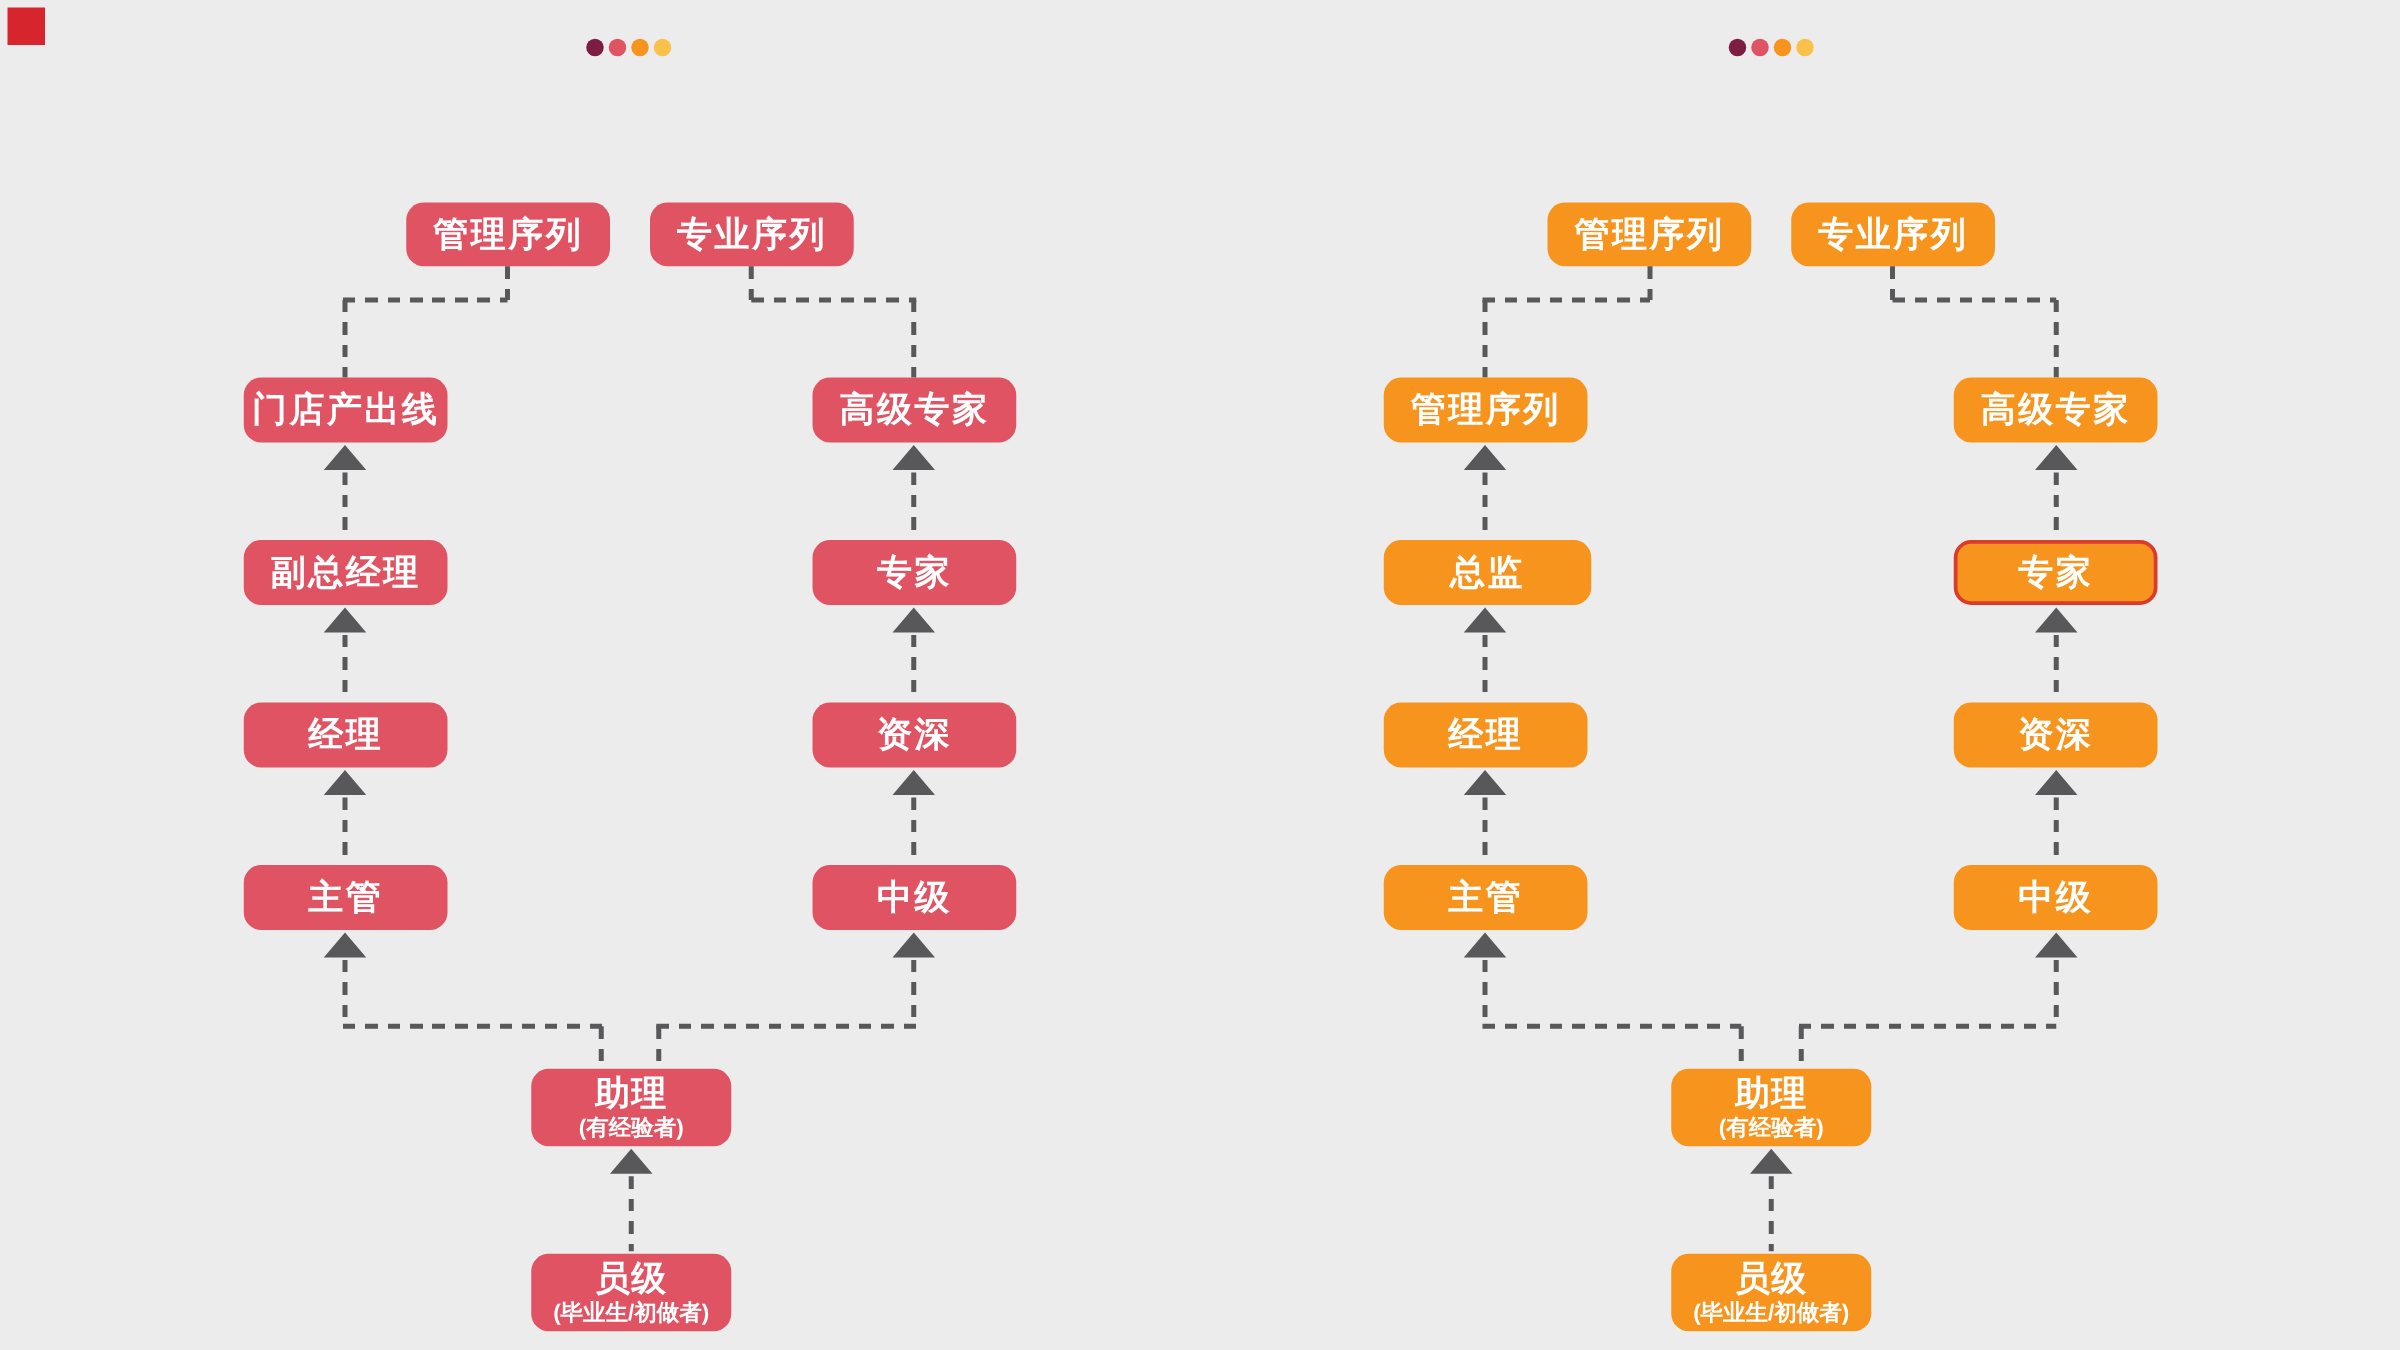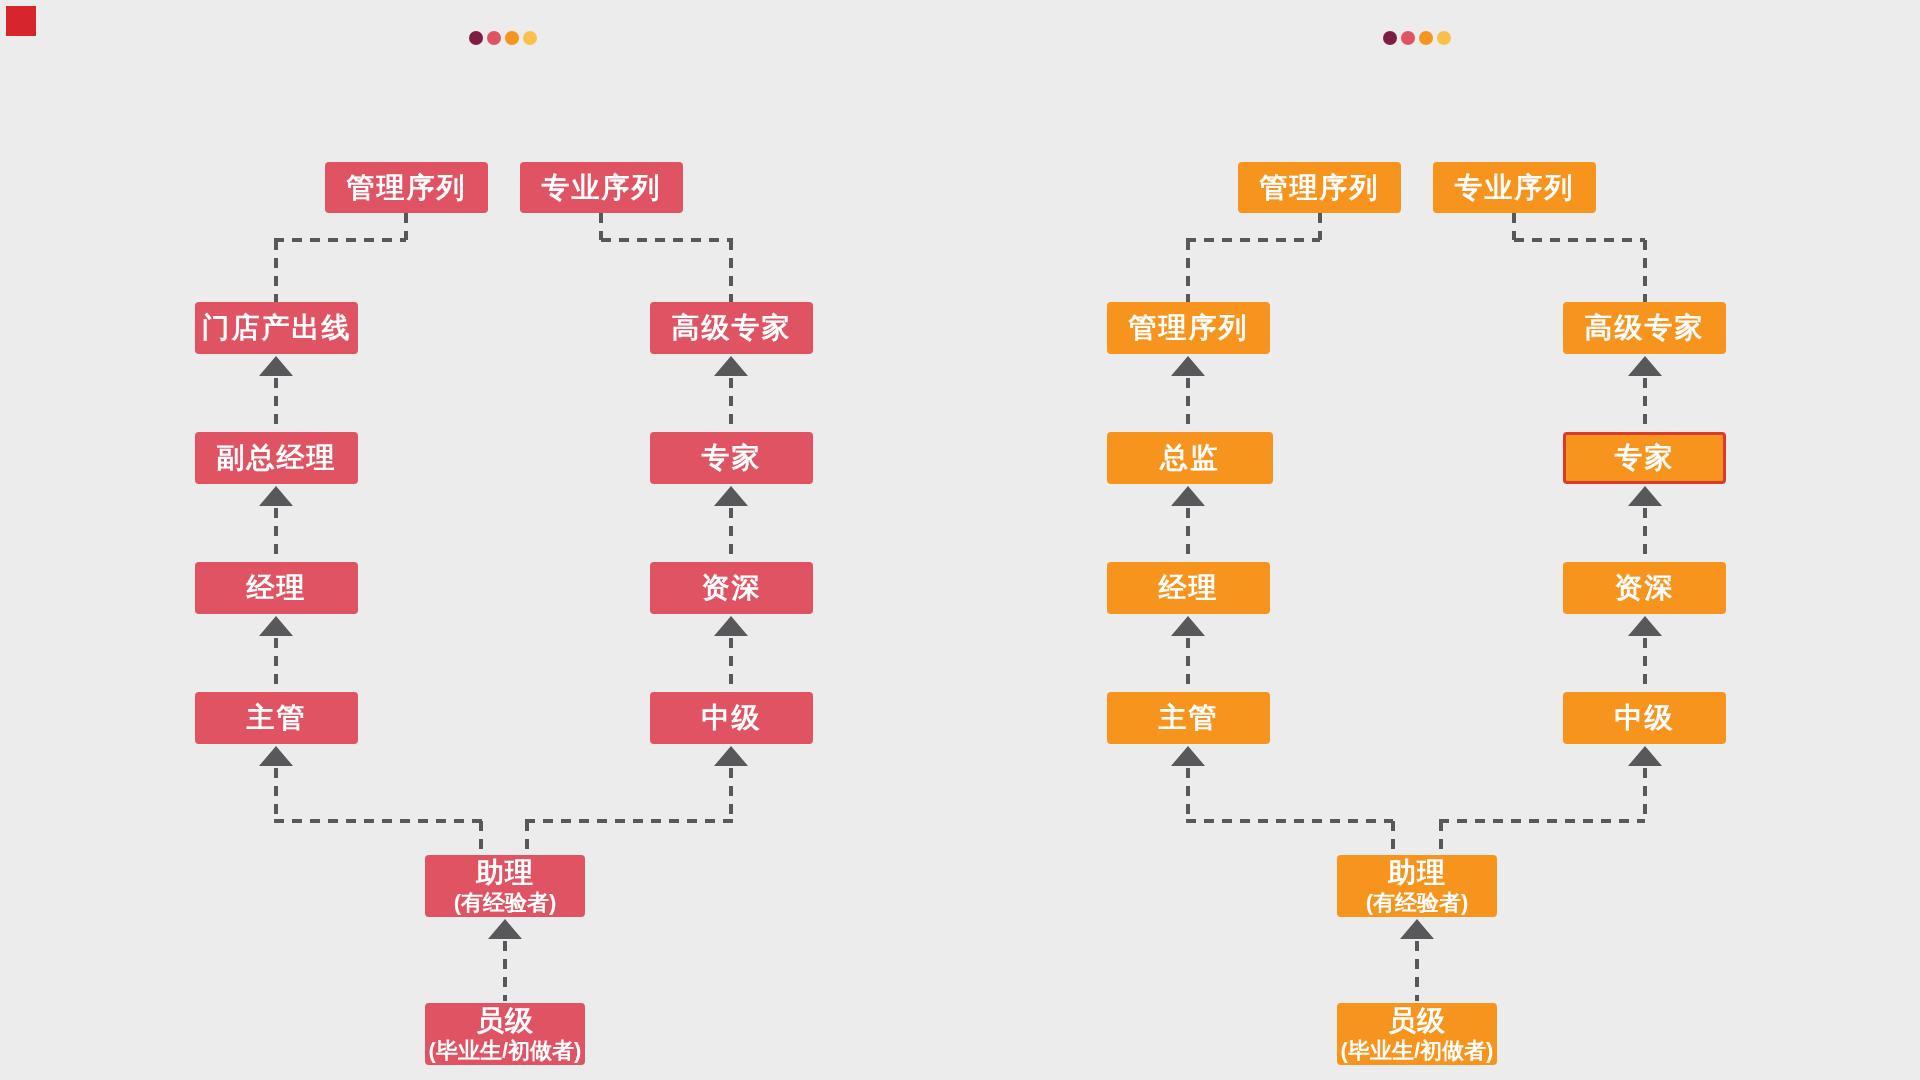--- a/index.html
+++ b/index.html
@@ -4,27 +4,27 @@
 <style>
   html,body{margin:0;padding:0;}
   body{font-family:"Liberation Sans","DejaVu Sans",sans-serif;}
   #canvas{position:relative;width:1920px;height:1080px;background:#ECECEC;overflow:hidden;}
 
   .title{position:absolute;width:820px;text-align:center;font-size:55px;font-weight:bold;
          color:#3B3B3B;letter-spacing:4px;line-height:1.0;}
   .dot{position:absolute;width:14px;height:14px;border-radius:50%;}
   .dot1{background:#7E1D43;} .dot2{background:#E05363;} .dot3{background:#F7941E;} .dot4{background:#F9C14A;}
 
-  .box{position:absolute;box-sizing:border-box;border-radius:4px;display:flex;align-items:center;
+  .box{position:absolute;box-sizing:border-box;border-radius:14px;display:flex;align-items:center;
        justify-content:center;color:#FFFFFF;font-weight:bold;font-size:28px;letter-spacing:2px;}
   .red{background:#E05363;}
   .orange{background:#F7941E;}
   .outlined{border:3px solid #DC3A2C;}
   .box2{flex-direction:column;line-height:1.2;letter-spacing:1px;}
-  .box2 .sub{font-size:22px;letter-spacing:0;}
+  .box2 .sub{font-size:18px;letter-spacing:0;}
 
   .vline{position:absolute;width:4px;
          background-image:repeating-linear-gradient(180deg,#58585A 0 10px,transparent 10px 18px);}
   .hline{position:absolute;height:4px;
          background-image:repeating-linear-gradient(90deg,#58585A 0 10px,transparent 10px 18px);}
   .tri{position:absolute;width:0;height:0;border-left:17px solid transparent;
        border-right:17px solid transparent;border-bottom:20px solid #58585A;}
 
   .corner{position:absolute;left:6px;top:6px;width:30px;height:30px;background:#D6252C;}
 </style>

